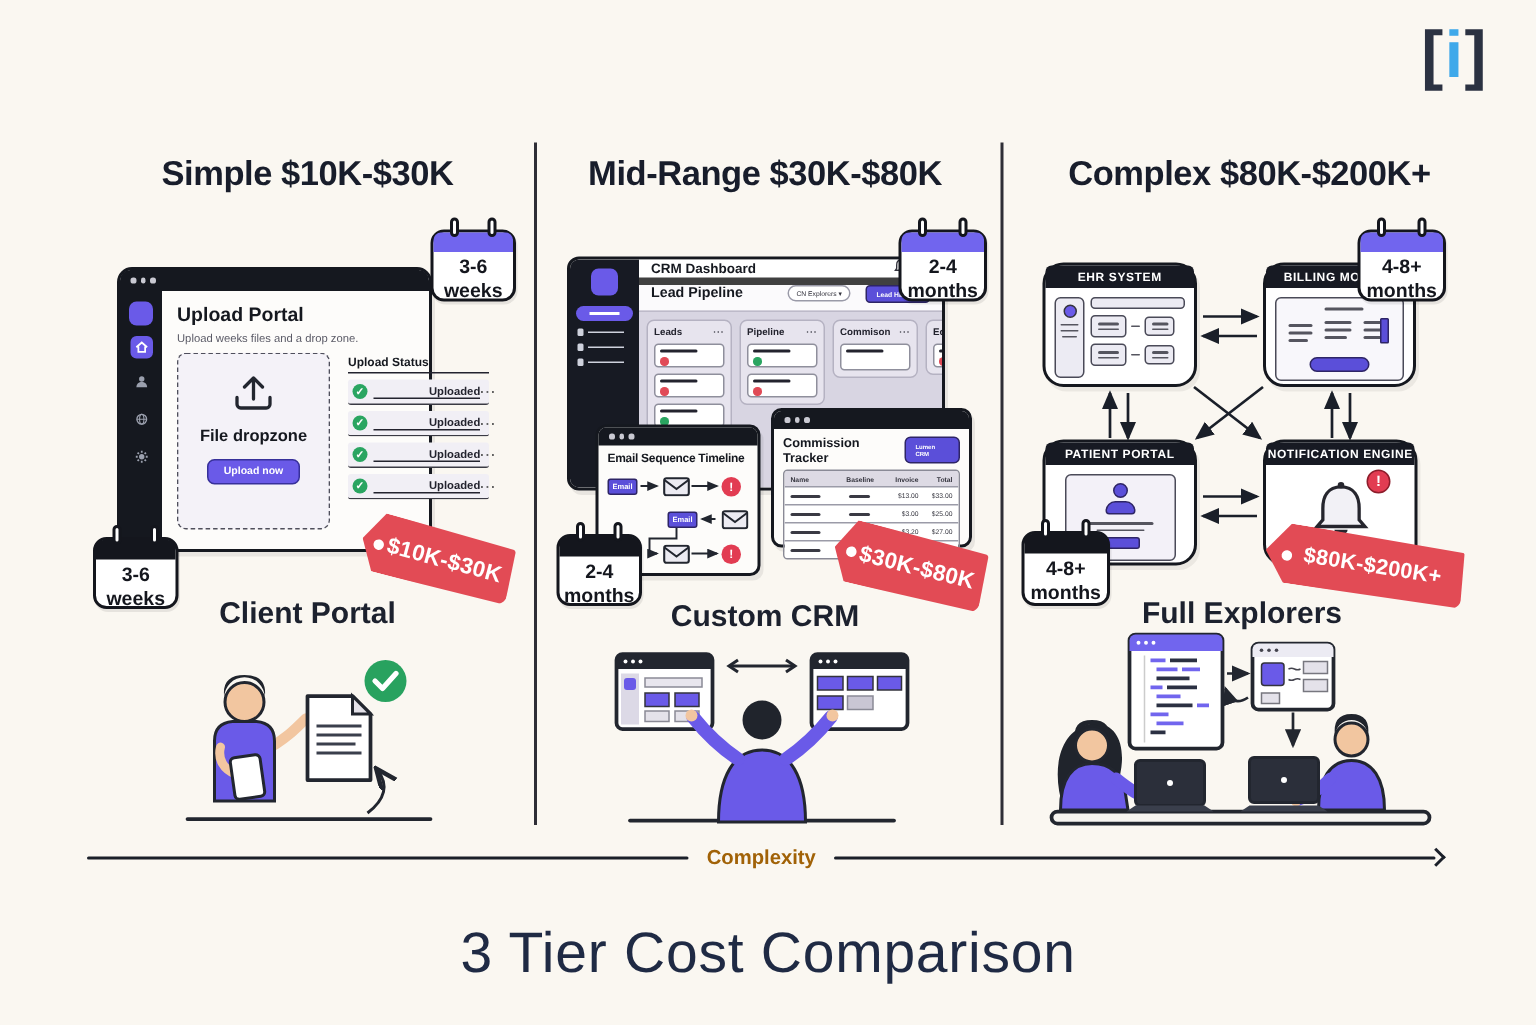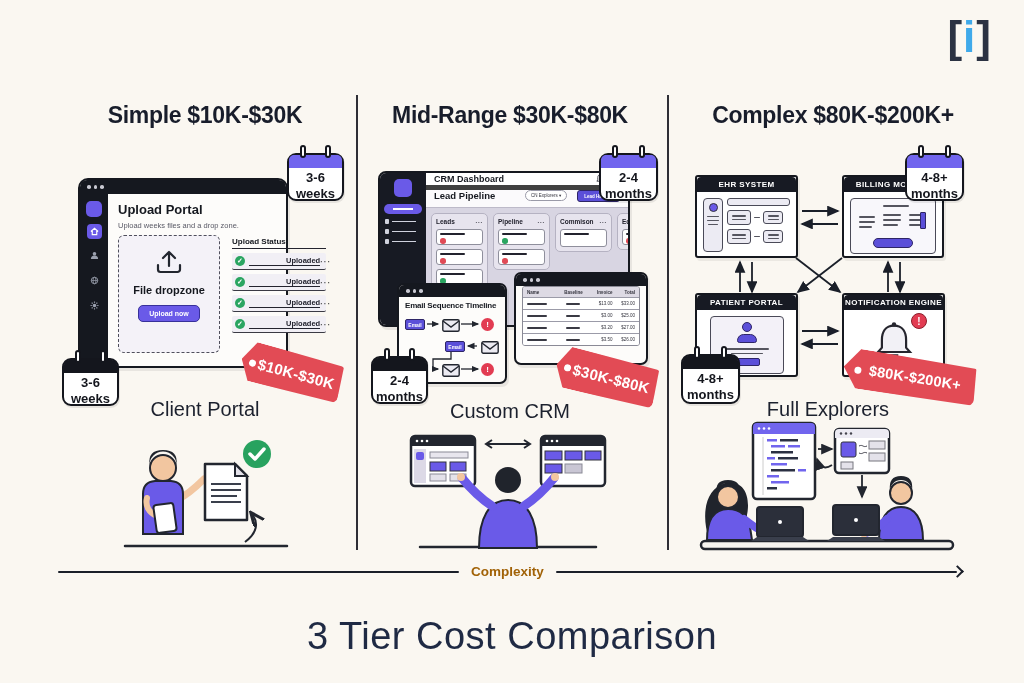--- a/index.html
+++ b/index.html
@@ -10,21 +10,21 @@
     font-family:"Liberation Sans", sans-serif;
     color:#1A1F2B;
   }
   .abs { position:absolute; }
 
   
   .divider { position:absolute; top:95px; height:455px; width:2px; background:#2e2e36; }
   .tier-header { position:absolute; top:102px; width:300px; text-align:center;
     font-size:23px; font-weight:bold; color:#181d2b; letter-spacing:-0.3px; }
   .tier-label { position:absolute; width:300px; text-align:center;
-    font-size:20px; font-weight:normal; color:#1c212e; }
+    font-size:20px; font-weight:bold; color:#1c212e; }
 
   
   .logo { position:absolute; top:12px; right:32px; font-size:44px; font-weight:bold; color:#2b3242; letter-spacing:1px; }
   .logo .i { color:#3fa9ea; }
 
   
   .calendar { position:absolute; background:#fff; border:2.5px solid #14161d; border-radius:9px;
     text-align:center; z-index:9; box-shadow:1px 2px 0 rgba(0,0,0,.08); }
   .cal-head { height:13px; border-radius:5px 5px 0 0; }
   .cal-head.purple { background:#7165ee; }
@@ -126,21 +126,21 @@
   .tw-tr { display:flex; align-items:center; height:12px; background:#fff; border-top:1px solid #9b9ba8; padding:0 4px; }
   .tw-tr.head { background:#dddae4; height:10px; border-top:none; }
   .tw-c { font-size:4.5px; color:#33333d; }
   .tw-c.h { font-weight:bold; }
   .tw-c1 { flex:1.3; text-align:left; } .tw-c2 { flex:1.1; text-align:center; }
   .tw-c3 { flex:1; text-align:right; } .tw-c4 { flex:0.9; text-align:right; }
   .dash { display:inline-block; height:1.8px; background:#3a3a44; border-radius:1px; }
   .dash.w1 { width:20px; } .dash.w2 { width:14px; }
 
   
-  .module { position:absolute; background:#fff; border:2px solid #15181f; border-radius:3px;
+  .module { position:absolute; background:#fff; border:2px solid #15181f; border-radius:14px;
     box-shadow:2px 3px 0 rgba(0,0,0,.06); z-index:1; }
   .module-head { background:#171a23; color:#fff; font-weight:bold; font-size:8px; letter-spacing:.4px;
     text-align:center; height:15px; line-height:15px; border-radius:4px 4px 0 0; white-space:nowrap; overflow:hidden; }
   .mod-body { position:relative; padding:6px; display:flex; gap:4px; }
   .ehr-panel { width:20px; height:54px; background:#ecebf3; border:1px solid #4a4a58; border-radius:4px;
     display:flex; flex-direction:column; align-items:center; padding-top:4px; gap:2.5px; }
   .ehr-circle { width:9px; height:9px; border-radius:50%; background:#6a5ae8; border:1px solid #33333d; margin-bottom:1px; }
   .sline { display:block; height:1.5px; background:#55555f; border-radius:1px; }
   .ehr-right { flex:1; display:flex; flex-direction:column; gap:4px; }
   .ehr-topbar { height:8px; background:#ecebf3; border:1px solid #4a4a58; border-radius:3px; }
@@ -437,20 +437,24 @@
     <span class="alert" style="left:82px;top:52px">!</span>
   </div>
 </div>
 
 <div class="win tracker-window">
   <div class="win-bar">
       <i class="win-dot"></i>
       <i class="win-dot"></i>
       <i class="win-dot"></i>
     </div>
+  <div class="tw-head">
+    <span class="tw-title">Commission Tracker</span>
+    <span class="tw-btn">Lumen CRM</span>
+  </div>
   <div class="tw-table">
     <div class="tw-tr head">
       <span class="tw-c h tw-c1">Name</span>
       <span class="tw-c h tw-c2">Baseline</span>
       <span class="tw-c h tw-c3">Invoice</span>
       <span class="tw-c h tw-c4">Total</span>
     </div>
     <div class="tw-tr">
       <span class="tw-c tw-c1"><i class="dash w1"></i></span>
         <span class="tw-c tw-c2"><i class="dash w2"></i></span>

